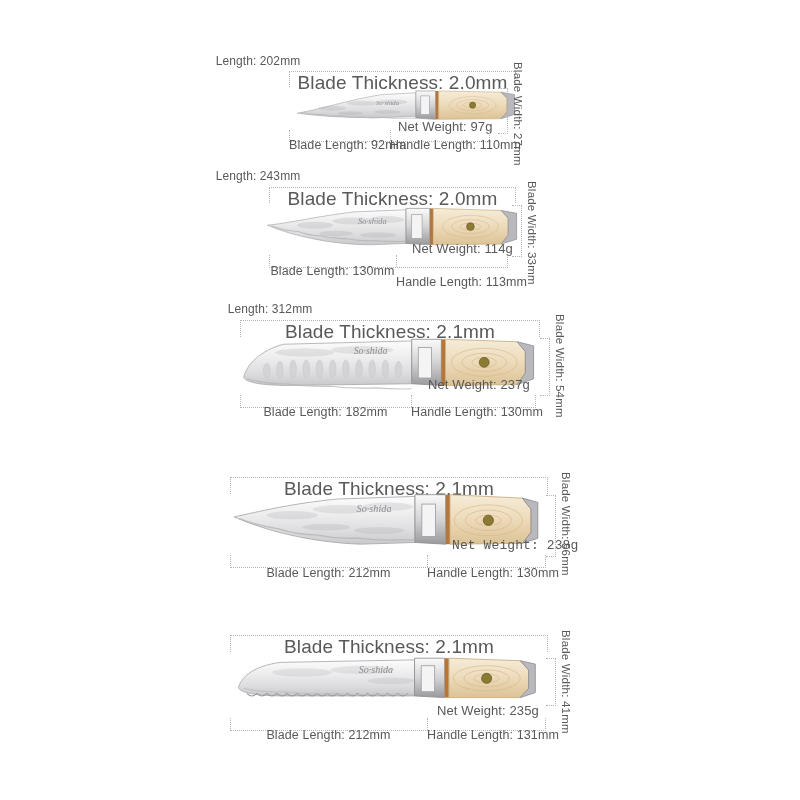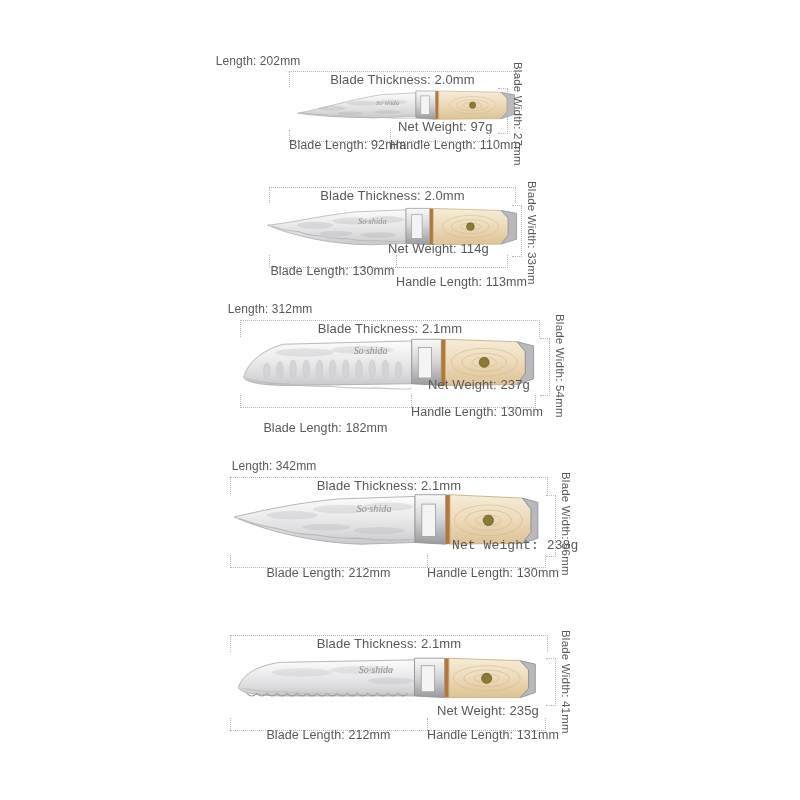--- a/index.html
+++ b/index.html
@@ -11,21 +11,21 @@
   .spec-sheet{position:relative;width:800px;height:800px;}
 
   
   .knife-block{position:absolute;}
 
   .dim-label{
     position:absolute;white-space:nowrap;
     color:#595959;letter-spacing:.1px;
   }
   .length-label{font-size:12px;}
-  .thickness-label{font-size:13px;}
+  .thickness-label{font-size:19px;}
   .weight-label{font-size:13px;}
   .bottom-label{font-size:12.5px;}
   .width-label{
     font-size:11.5px;
     writing-mode:vertical-rl;text-orientation:mixed;
     transform:rotate(0deg);
     color:#595959;letter-spacing:.2px;
   }
 
   
@@ -119,20 +119,21 @@
       <span class="divider" style="left:100px;"></span>
     </div>
     <div class="dim-label bottom-label" style="left:289px;top:138px;width:101px;text-align:center;">Blade Length: 92mm</div>
     <div class="dim-label bottom-label" style="left:390px;top:138px;width:101px;text-align:center;">Handle Length: 110mm</div>
 
     <div class="bracket vert" style="left:498px;top:88px;width:10px;height:46px;"></div>
     <div class="width-label dim-label" style="left:512px;top:62px;">Blade Width: 27mm</div>
   </div>
 
   <div class="knife-block" style="left:0;top:155px;width:800px;height:135px;">
+    <div class="dim-label length-label" style="left:0;top:14px;width:516px;text-align:center;">Length: 243mm</div>
     <div class="bracket top" style="left:269px;top:32px;width:247px;height:16px;"></div>
     <div class="dim-label thickness-label" style="left:269px;top:33px;width:247px;text-align:center;">Blade Thickness: 2.0mm</div>
 
     <div class="knife-art" style="left:266px;top:48px;">
       <svg width="252" height="50" viewBox="0 0 360 68">
         <defs>
           <linearGradient id="steel2" x1="0" y1="0" x2="0" y2="1">
             <stop offset="0%" stop-color="#fbfbfb"></stop>
             <stop offset="38%" stop-color="#ececed"></stop>
             <stop offset="72%" stop-color="#dcdcde"></stop>
@@ -166,21 +167,21 @@
           <ellipse cx="292" cy="32" rx="40" ry="16"></ellipse>
           <ellipse cx="292" cy="32" rx="27" ry="10"></ellipse>
           <ellipse cx="292" cy="32" rx="15" ry="5"></ellipse>
         </g>
         <circle cx="292" cy="32" r="5.5" fill="#8a7a33" stroke="#6d6128" stroke-width="1"></circle>
         <path d="M336 9 L358 13 L358 50 L336 57 L346 44 L346 20 Z" fill="#b9b9bd" stroke="#8d8d91" stroke-width="1"></path>
         <text x="152" y="28" font-family="Liberation Serif, serif" font-size="12" fill="#8e8e92" text-anchor="middle" font-style="italic">So·shida</text>
       </svg>
     </div>
 
-    <div class="dim-label weight-label" style="left:388px;top:86px;">Net Weight: 114g</div>
+    <div class="dim-label weight-label" style="left:412px;top:86px;">Net Weight: 114g</div>
     <div class="bracket bottom" style="left:269px;top:100px;width:239px;height:13px;">
       <span class="divider" style="left:126px;"></span>
     </div>
     <div class="dim-label bottom-label" style="left:269px;top:109px;width:127px;text-align:center;">Blade Length: 130mm</div>
     <div class="dim-label bottom-label" style="left:396px;top:109px;width:113px;text-align:center;margin-top:11px;">Handle Length: 113mm</div>
 
     <div class="bracket vert" style="left:512px;top:50px;width:10px;height:52px;"></div>
     <div class="width-label dim-label" style="left:526px;top:26px;">Blade Width: 33mm</div>
   </div>
 
@@ -242,29 +243,28 @@
         <circle cx="298" cy="32" r="6" fill="#8a7a33" stroke="#6d6128" stroke-width="1"></circle>
         <path d="M338 7 L358 12 L358 52 L338 59 L348 45 L348 19 Z" fill="#b9b9bd" stroke="#8d8d91" stroke-width="1"></path>
         <text x="160" y="22" font-family="Liberation Serif, serif" font-size="12" fill="#8e8e92" text-anchor="middle" font-style="italic">So·shida</text>
       </svg>
     </div>
 
     <div class="dim-label weight-label" style="left:428px;top:87px;">Net Weight: 237g</div>
     <div class="bracket bottom" style="left:240px;top:105px;width:296px;height:13px;">
       <span class="divider" style="left:170px;"></span>
     </div>
-    <div class="dim-label bottom-label" style="left:240px;top:115px;width:171px;text-align:center;margin-top:16px;">Blade Length: 182mm</div>
+    <div class="dim-label bottom-label" style="left:240px;top:115px;width:171px;text-align:center;">Blade Length: 182mm</div>
     <div class="dim-label bottom-label" style="left:411px;top:115px;width:126px;text-align:center;">Handle Length: 130mm</div>
 
     <div class="bracket vert" style="left:540px;top:48px;width:10px;height:58px;"></div>
     <div class="width-label dim-label" style="left:554px;top:24px;">Blade Width: 54mm</div>
   </div>
 
   <div class="knife-block" style="left:0;top:450px;width:800px;height:160px;">
-    <div class="dim-label length-label" style="left:0;top:9px;width:548px;text-align:center;">Length: 342mm</div>
     <div class="bracket top" style="left:230px;top:27px;width:318px;height:17px;"></div>
     <div class="dim-label thickness-label" style="left:230px;top:28px;width:318px;text-align:center;">Blade Thickness: 2.1mm</div>
 
     <div class="knife-art" style="left:226px;top:43px;">
       <svg width="320" height="58" viewBox="0 0 360 68">
         <defs>
           <linearGradient id="steel4" x1="0" y1="0" x2="0" y2="1">
             <stop offset="0%" stop-color="#fcfcfc"></stop>
             <stop offset="38%" stop-color="#ededee"></stop>
             <stop offset="72%" stop-color="#dddde0"></stop>

